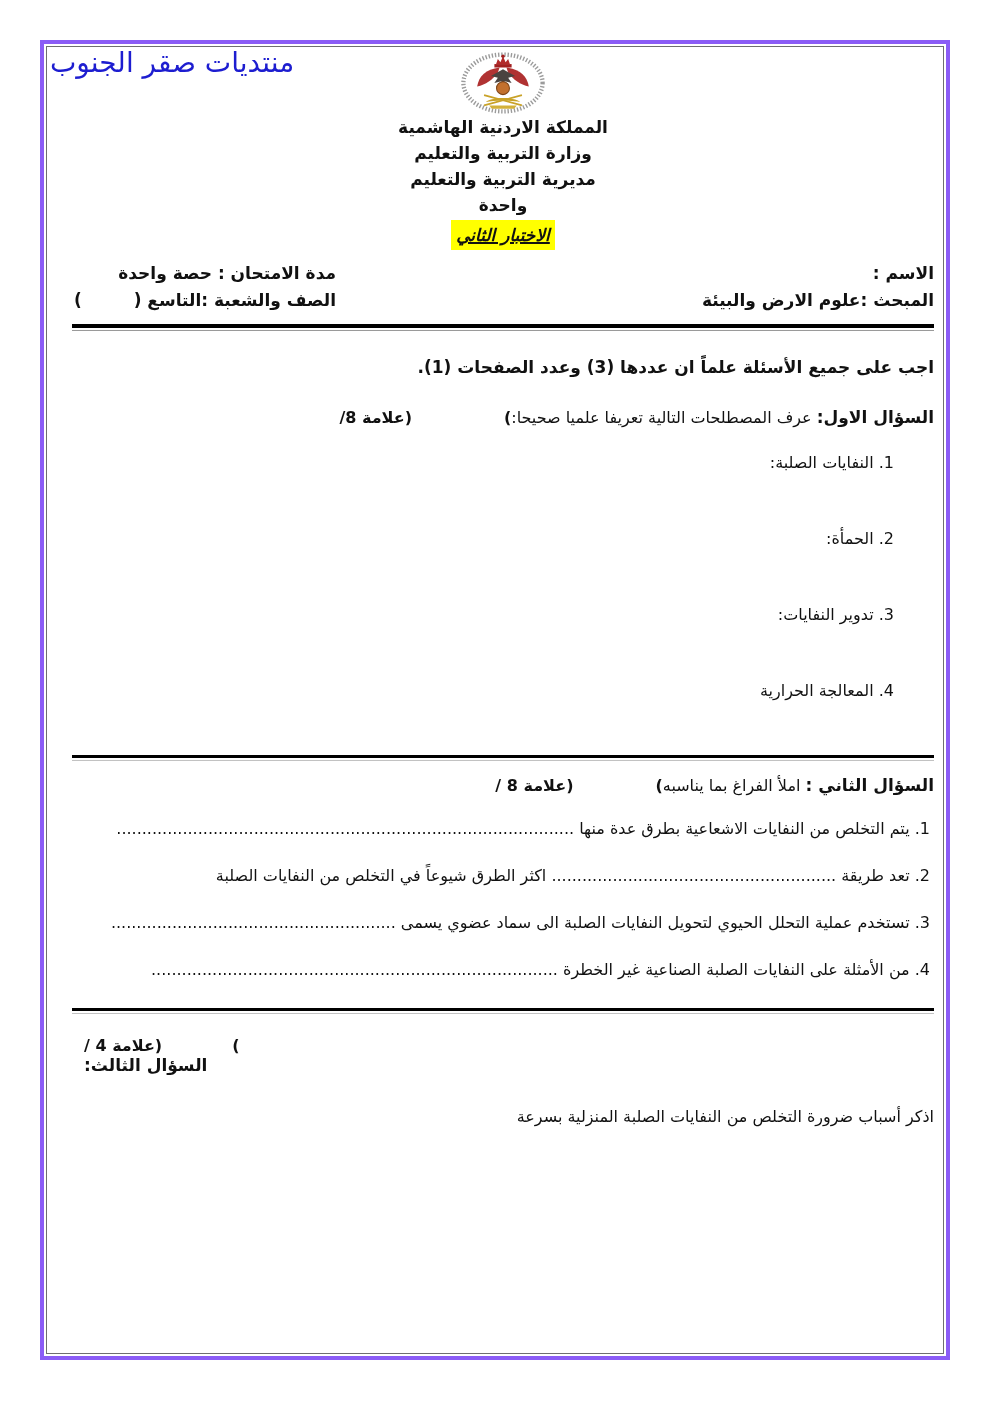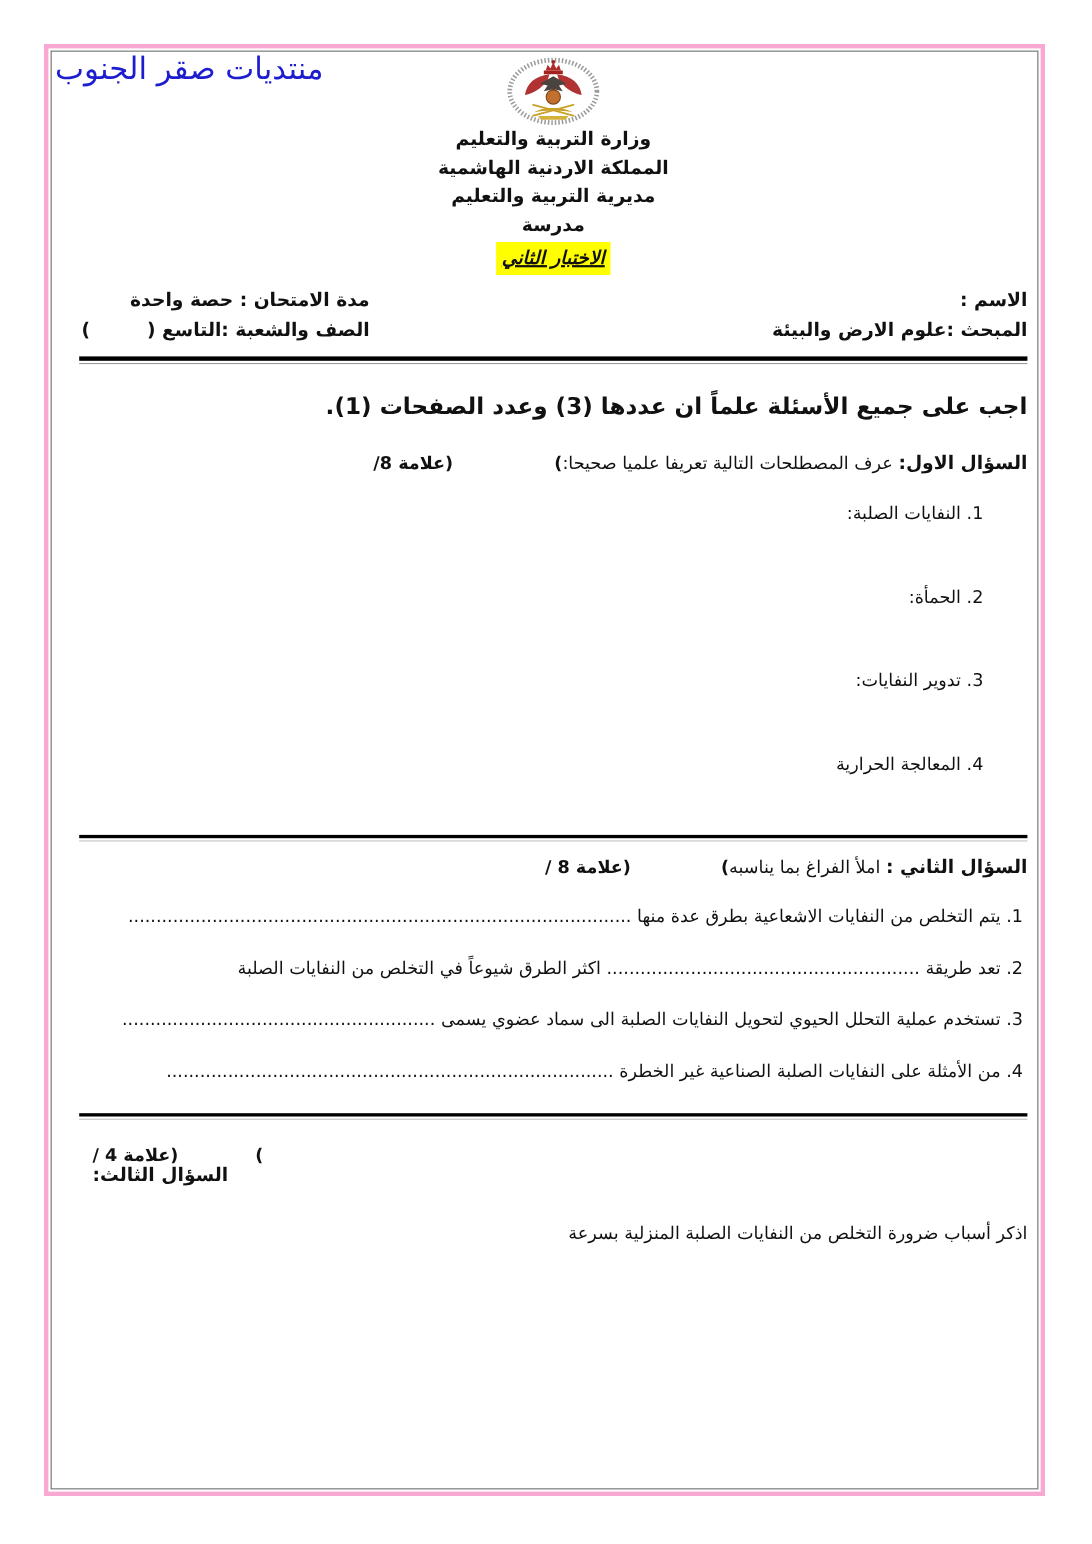--- a/index.html
+++ b/index.html
@@ -6,21 +6,21 @@
   html, body {
     width: 993px; height: 1404px;
     background: #ffffff;
     font-family: "DejaVu Sans", sans-serif;
     color: #111;
   }
   .page-frame {
     position: absolute;
     left: 40px; top: 40px;
     width: 910px; height: 1320px;
-    border: 4px solid #f9a8d4;
+    border: 4px solid #8b5cf6;
     background: #fff;
   }
   .page-frame-inner {
     position: absolute;
     inset: 2px;
     border: 1px solid #6f6f6f;
     pointer-events: none;
   }
   .watermark {
     position: absolute;
@@ -82,21 +82,21 @@
     margin-top: 8px;
   }
   .sep-thin {
     height: 6px;
     border-top: 3px solid #000;
     border-bottom: 1px solid #c2c2c2;
   }
   .instruction {
     margin-top: 26px;
     font-weight: 700;
-    font-size: 21px;
+    font-size: 17px;
   }
   .q-header {
     display: flex;
     direction: ltr;
     justify-content: flex-end;
     align-items: baseline;
   }
   .q-header .marks {
     display: flex;
     direction: ltr;
@@ -146,24 +146,24 @@
           <circle cx="50" cy="5" r="2" fill="#a32020"></circle>
           <path d="M46 18 C30 20 22 28 20 40 C30 38 38 32 44 24 Z" fill="#b03232"></path>
           <path d="M54 18 C70 20 78 28 80 40 C70 38 62 32 56 24 Z" fill="#b03232"></path>
           <path d="M50 20 L36 28 L44 30 L40 36 L48 34 L50 40 L52 34 L60 36 L56 30 L64 28 Z" fill="#4a4340"></path>
           <circle cx="50" cy="42" r="7.5" fill="#c2702e" stroke="#7c4418" stroke-width="1.2"></circle>
           <path d="M30 58 C38 52 62 52 70 58 C60 56 40 56 30 58 Z" fill="#c9a227"></path>
           <path d="M34 62 h32 l-3 4 h-26 z" fill="#d3b13a"></path>
           <path d="M28 50 L72 62 M72 50 L28 62" stroke="#c9a227" stroke-width="2"></path>
         </svg>
       </div>
+      <div class="header-line">المملكة الاردنية الهاشمية</div>
       <div class="header-line">وزارة التربية والتعليم</div>
-      <div class="header-line">المملكة الاردنية الهاشمية</div>
       <div class="header-line">مديرية التربية والتعليم</div>
-      <div class="header-line">مدرسة</div>
+      <div class="header-line">واحدة</div>
       <div class="exam-title-line">
         <span class="exam-title">الاختبار الثاني</span>
       </div>
     </div>
 
     <div class="info-row">
       <div>
         <div>الاسم :</div>
         <div>المبحث :علوم الارض والبيئة</div>
       </div>

